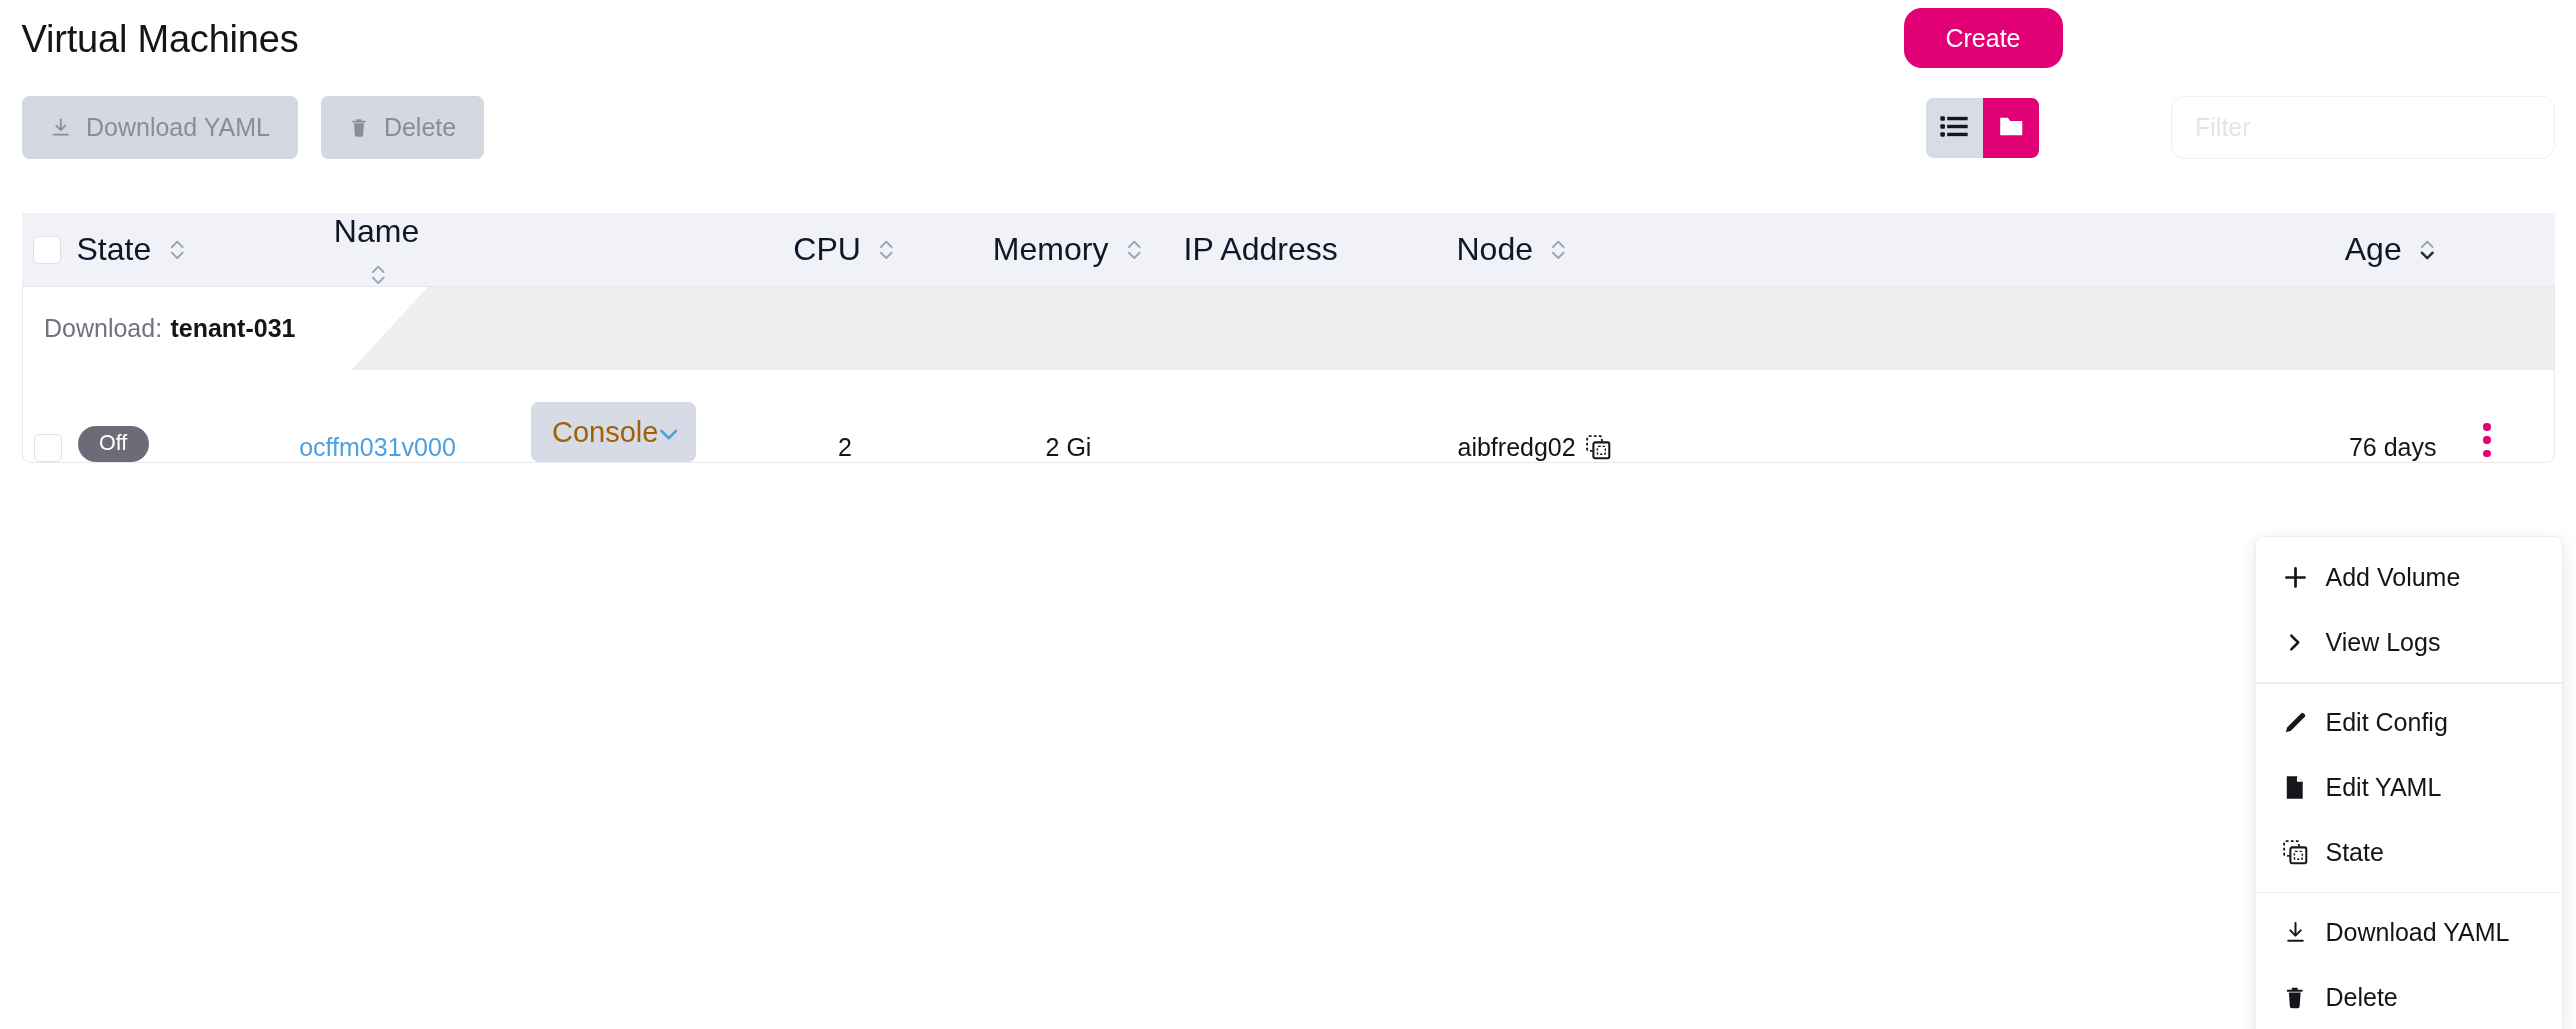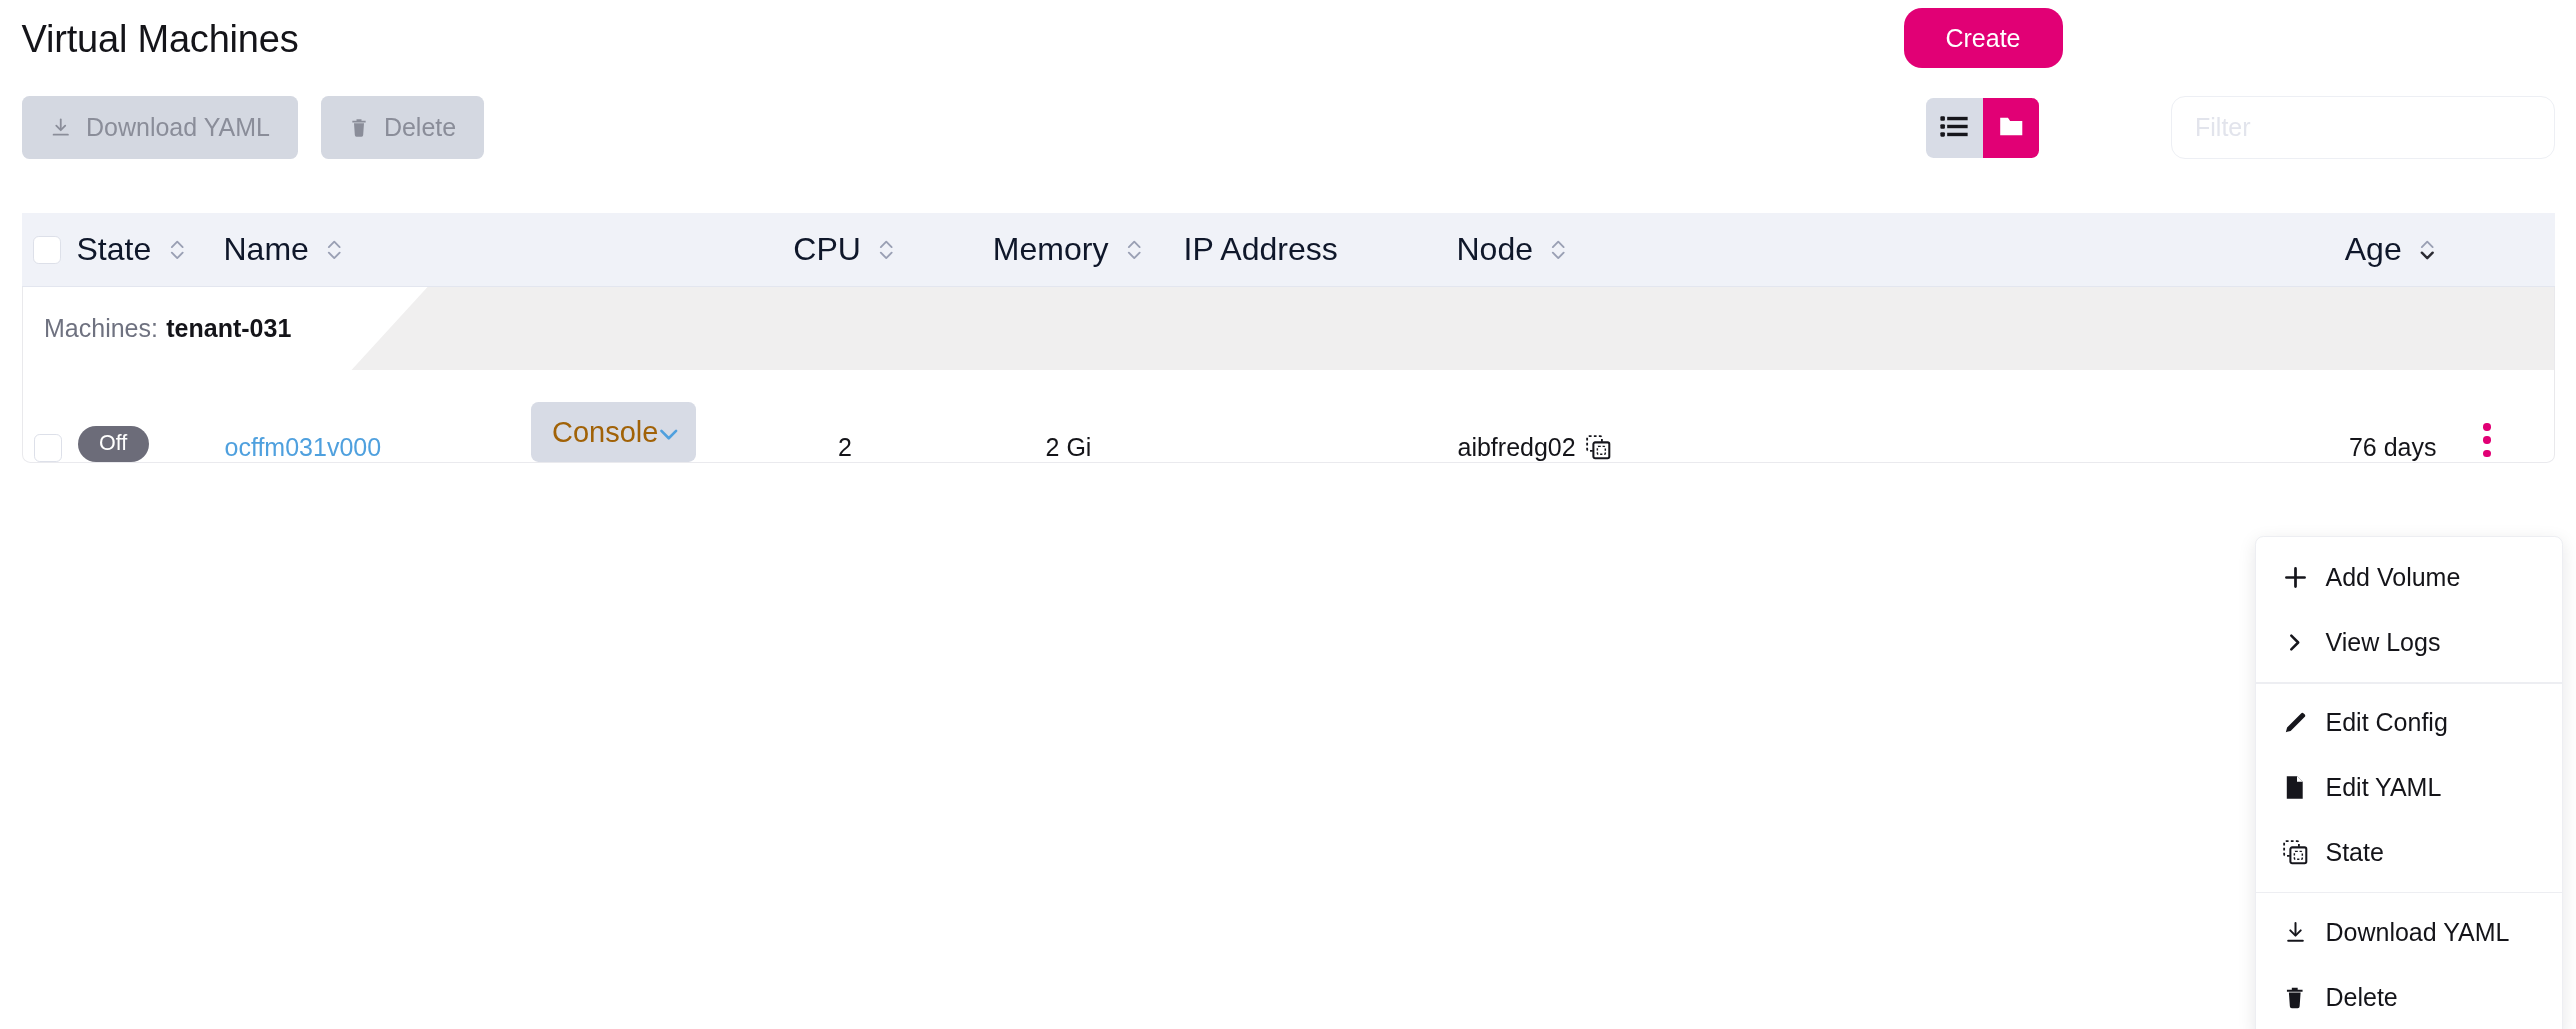--- a/index.html
+++ b/index.html
@@ -77,21 +77,21 @@
     background: #F0F2F8;
     border-bottom: 1.7px solid #E3E6EF;
   }
   .th {
     font-size: 32px; color: #0f172a;
     display: flex; align-items: center; gap: 14px;
     white-space: nowrap;
   }
   .c-check { width: 55px; display: flex; align-items: center; justify-content: flex-start; padding-left: 11.6px; }
   .c-state { width: 147px; }
-  .c-name  { width: 306px; }
+  .c-name  { width: 306px; flex-direction: column; }
   .c-console { width: 207px; }
   .c-cpu   { width: 215px; justify-content: center; }
   .c-mem   { width: 232px; justify-content: center; }
   .c-ip    { width: 273px; }
   .c-node  { width: 579px; }
   .c-age   { width: 405px; justify-content: flex-end; padding-right: 5px;}
   .c-kebab { width: 91px; display: flex; align-items: center; justify-content: center; }
 
   .chk {
     width: 28px; height: 28px;
@@ -304,21 +304,21 @@
               <path d="M2 2 L6 6 L10 2"></path>
             </svg>
         </span>
       </div>
       <div class="th c-kebab"></div>
     </div>
 
     <div class="ns-band">
       <div class="ns-tab">
         <div class="ns-label">
-          <span>Machines:</span>
+          <span>Download:</span>
           <b>tenant-031</b>
         </div>
       </div>
     </div>
 
     <div class="row">
       <div class="td c-check">
         <span class="chk"></span>
       </div>
       <div class="td c-state">

